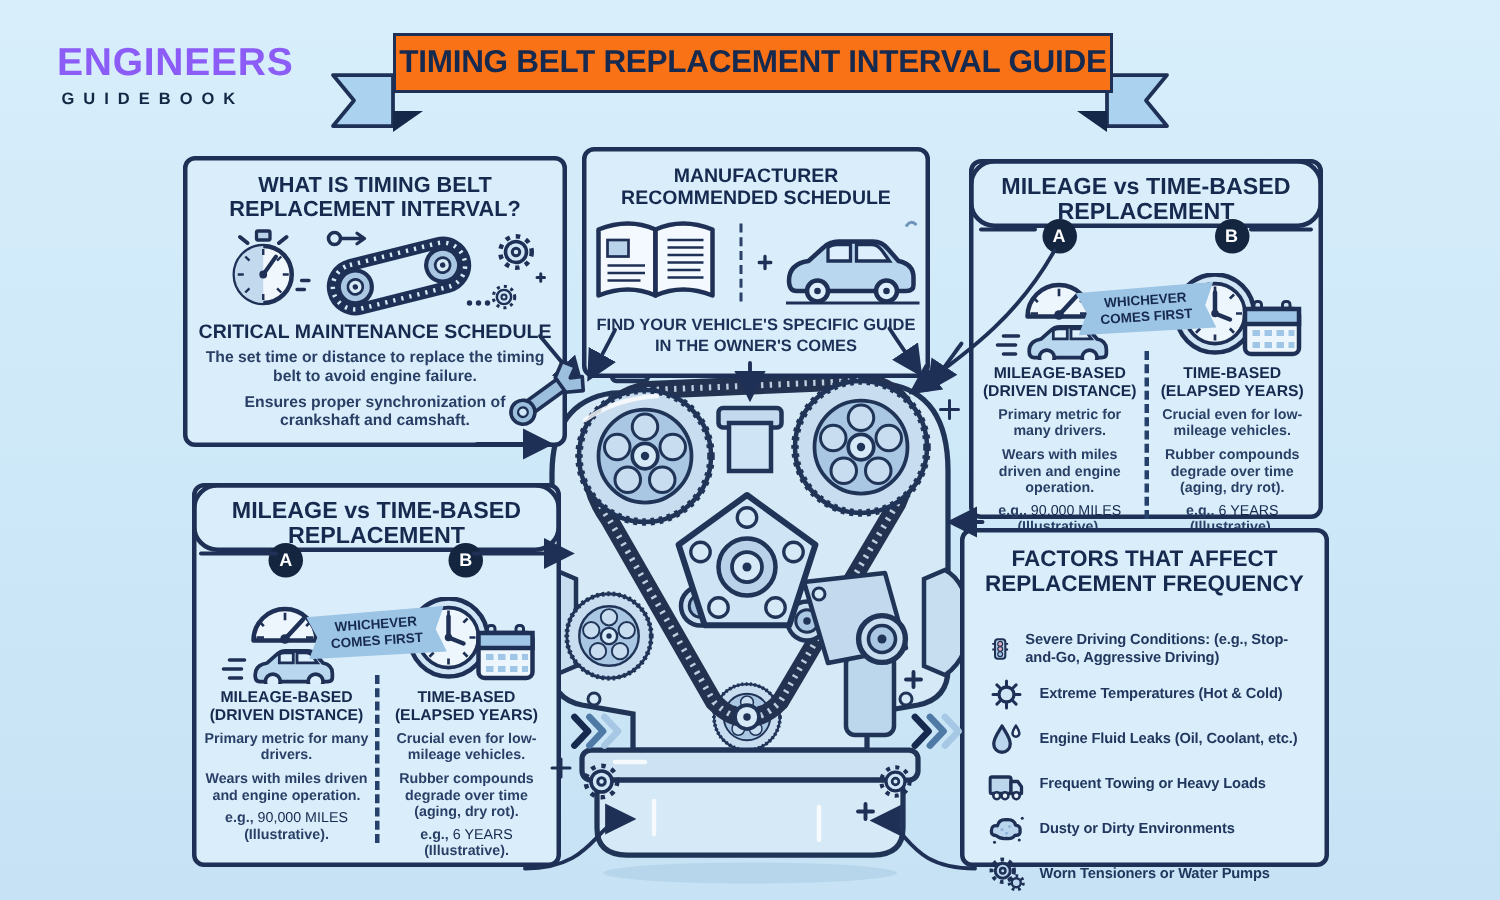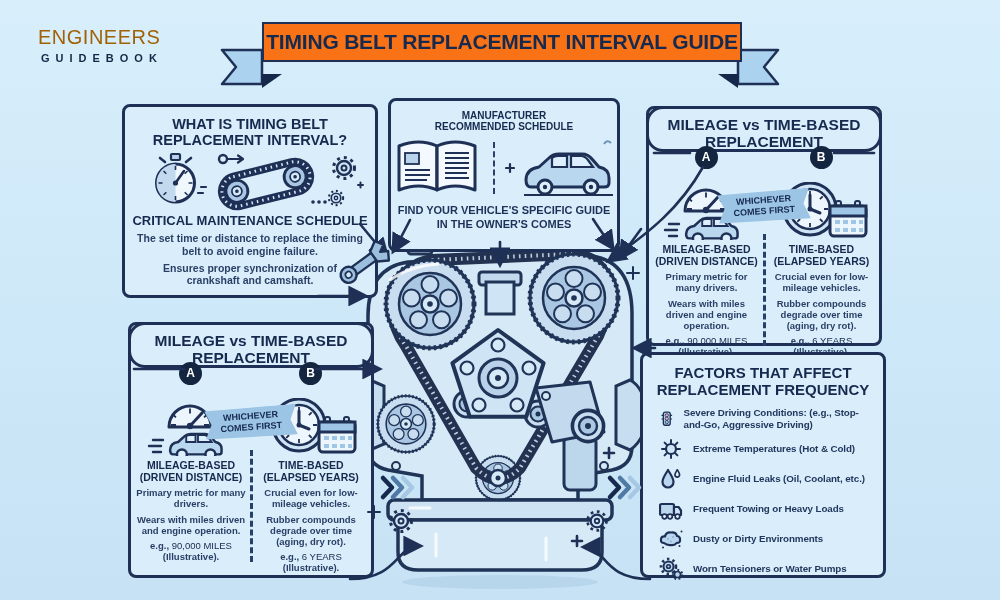--- a/index.html
+++ b/index.html
@@ -2,38 +2,38 @@
 <html><head>
 <meta charset="utf-8">
 <style>
   html,body{margin:0;padding:0}
   body{width:1000px;height:600px;position:relative;overflow:hidden;
        background:linear-gradient(180deg,#d8eefb 0%,#cde8f8 55%,#c6e2f4 100%);
        font-family:"Liberation Sans",sans-serif;color:#1b2c50}
   svg{display:block}
   
   .logo{position:absolute;left:38px;top:26px;z-index:3}
-  .logo .l1{font-size:20px;font-weight:400;letter-spacing:.5px;color:#a16207}
+  .logo .l1{font-size:26px;font-weight:700;letter-spacing:.5px;color:#8b5cf6}
   .logo .l2{font-size:11px;font-weight:700;letter-spacing:6px;color:#132844;margin-top:3px;padding-left:3px}
   
   .banner-box{position:absolute;left:262px;top:22px;width:476px;height:36px;background:#f97316;
       border:2.5px solid #1e3055;z-index:5;display:flex;align-items:center;justify-content:center;
       font-size:21px;font-weight:800;letter-spacing:-.2px;color:#16294e;white-space:nowrap}
   
   .panel{position:absolute;background:#d9eefa;border:3px solid #1e3055;border-radius:8px;box-sizing:border-box;z-index:2}
   .ptitle{text-align:center;font-weight:800;color:#16294e;line-height:1.12}
   
   .p-what{left:122px;top:104px;width:256px;height:194px;padding-top:9px}
   .p-what .ptitle{font-size:14.5px}
   .p-what .icons{height:62px;display:flex;align-items:center;justify-content:center;margin-top:2px}
   .p-what .sub{font-size:13px;font-weight:800;text-align:center;margin-top:1px;color:#16294e}
   .p-what p{margin:4px 12px 0;text-align:center;font-size:10.5px;line-height:1.2;font-weight:700;color:#2a3f66}
   
   .p-man{left:388px;top:98px;width:232px;height:154px;padding-top:9px}
-  .p-man .ptitle{font-size:10px}
+  .p-man .ptitle{font-size:13px}
   .p-man .icons{height:68px;display:flex;align-items:center;justify-content:center;gap:6px;margin-top:2px}
   .p-man .mdiv{height:52px;border-left:2.5px dashed #2a4068;margin:0 4px}
   .p-man .body{font-size:11px;font-weight:800;text-align:center;line-height:1.25;margin-top:2px;color:#1d3158}
   
   .p-mil .mt-head{margin:-3px -3px 16px;border:3px solid #1e3055;border-radius:17px;padding-top:7px;height:46px;box-sizing:border-box}
   .p-mil .mt-head .ptitle{font-size:15.5px}
   .p-mil{padding:0}
   .badge{position:absolute;top:37px;width:23px;height:23px;border-radius:50%;background:#13253f;color:#fff;
          font-size:12px;font-weight:800;line-height:23px;text-align:center;z-index:3}
   .badge.a{left:calc(25% - 12px)}
@@ -390,21 +390,21 @@
       <p class="eg"><span>e.g., </span><b>6 YEARS</b><br><span>(Illustrative).</span></p>
     </div>
   </div>
 </div>
 
 <div class="panel p-fac">
   <div class="ptitle">
     <span>FACTORS THAT AFFECT</span><br>
     <span>REPLACEMENT FREQUENCY</span>
   </div>
-  <div style="margin-top:6px">
+  <div style="margin-top:20px">
     <div class="frow">
       <svg width="25" height="24" viewBox="0 0 25 24">
         <path d="M7,6 h-3 M7,12 h-3 M18,6 h3 M18,12 h3" stroke="#1e3055" stroke-width="2"></path>
         <rect x="7" y="1" width="11" height="21" rx="3" fill="#bcd6ec" stroke="#1e3055" stroke-width="2.2"></rect>
         <circle cx="12.5" cy="6" r="2.6" fill="#e8afc0" stroke="#1e3055" stroke-width="1.3"></circle>
         <circle cx="12.5" cy="11.5" r="2.6" fill="#e8afc0" stroke="#1e3055" stroke-width="1.3"></circle>
         <circle cx="12.5" cy="17" r="2.6" fill="#a5c8e8" stroke="#1e3055" stroke-width="1.3"></circle>
       </svg>
       <div class="ftxt">Severe Driving Conditions: (e.g., Stop-and-Go, Aggressive Driving)</div>
     </div>

